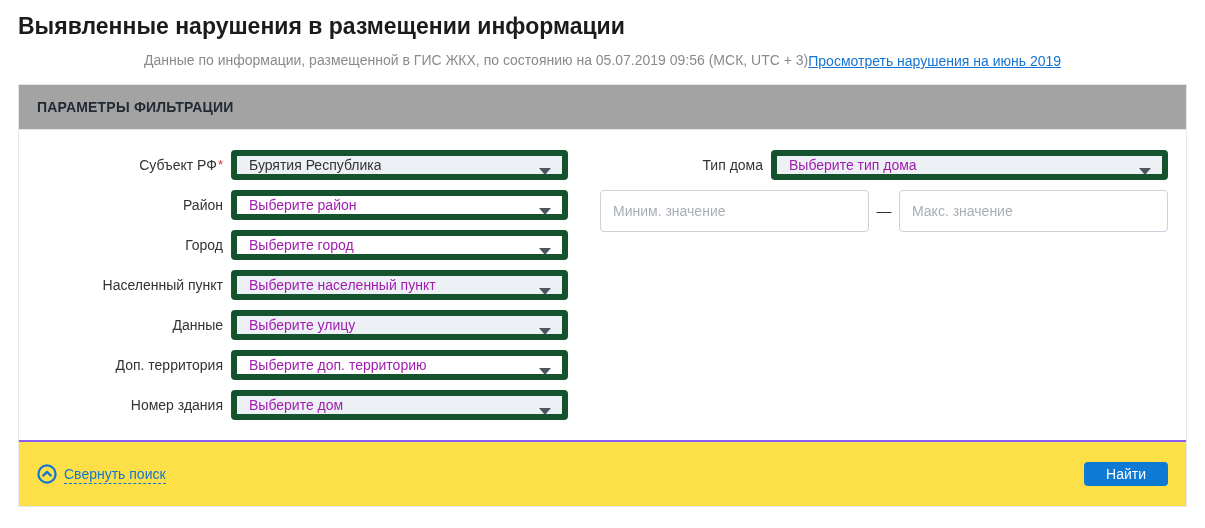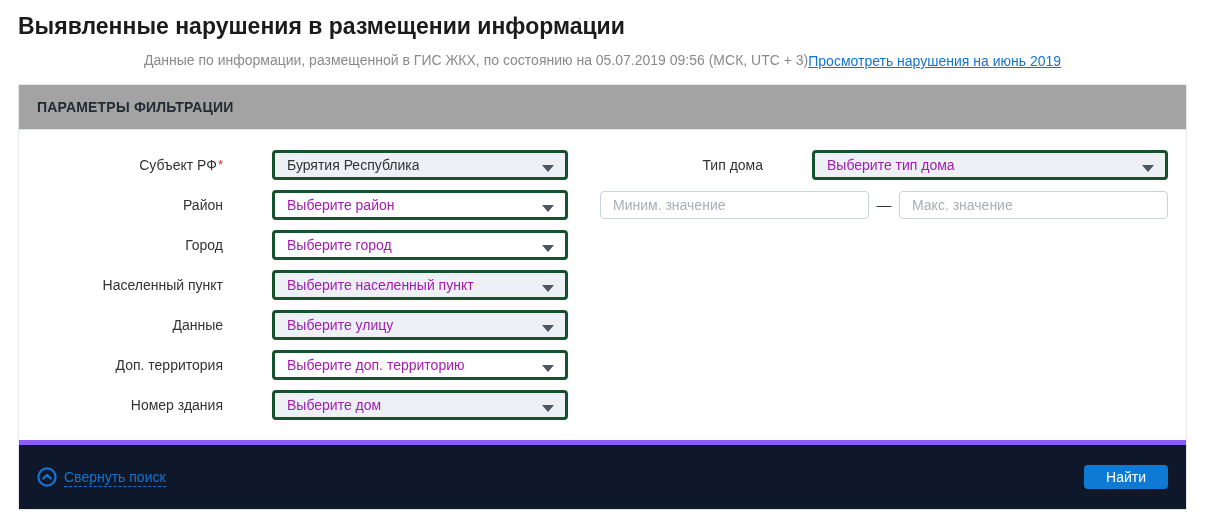--- a/index.html
+++ b/index.html
@@ -45,52 +45,52 @@
     margin-right: 8px; line-height: 16px;
   }
   .form-col-left .flabel { flex: 0 0 186px; }
   .form-col-right .flabel { flex: 0 0 163px; }
   .req { color: #e02b2b; font-size: 13px; vertical-align: top; margin-left: 1px; }
   .control-area { flex: 1; display: flex; align-items: center; }
   .form-col-left .control-area { flex: 0 0 337px; }
   
   .select {
     position: relative; height: 30px; width: 100%;
-    border: 3px solid #14532d; border-radius: 4px;
+    border: 6px solid #14532d; border-radius: 4px;
     background: #ffffff; cursor: pointer;
     display: flex; align-items: center;
-    padding: 0 30px 0 12px; overflow: hidden; margin-left: 41px;
+    padding: 0 30px 0 12px; overflow: hidden;
   }
   .select.gray { background: #edf1f6; }
   .sel-text { font-size: 14px; white-space: nowrap; overflow: hidden; }
   .sel-text.value { color: #333333; }
   .sel-text.ph { color: #a21caf; }
   .caret {
     position: absolute; right: 11px; top: 12px;
     width: 0; height: 0;
     border-left: 6px solid transparent; border-right: 6px solid transparent;
     border-top: 7px solid #4d5660;
   }
   
   .tinput {
-    height: 28px; border: 1px solid #cbd2da; border-radius: 4px;
+    height: 42px; border: 1px solid #cbd2da; border-radius: 4px;
     background: #ffffff; padding: 0 12px; font-size: 14px; color: #0f172a;
     font-family: "Liberation Sans", "DejaVu Sans", sans-serif;
     width: 100%; outline: none;
   }
   .tinput::placeholder { color: #a9aeb7; opacity: 1; }
   .range-wrap { display: flex; align-items: center; width: 100%; }
   .range-wrap .tinput { flex: 1; }
   .range-sep {
     flex: 0 0 30px; text-align: center; color: #333333; font-size: 15px;
     line-height: 30px;
   }
   
   .panel-footer {
-    background: #0f172a; border-top: 5px solid #8b5cf6;
+    background: #fde047; border-top: 2px solid #8b5cf6;
     padding: 20px 18px;
     display: flex; justify-content: space-between; align-items: center;
   }
   .collapse-link {
     display: inline-flex; align-items: center; cursor: pointer;
   }
   .collapse-icon {
     width: 20px; height: 20px; margin-right: 7px; flex: 0 0 20px;
   }
   .collapse-text {

